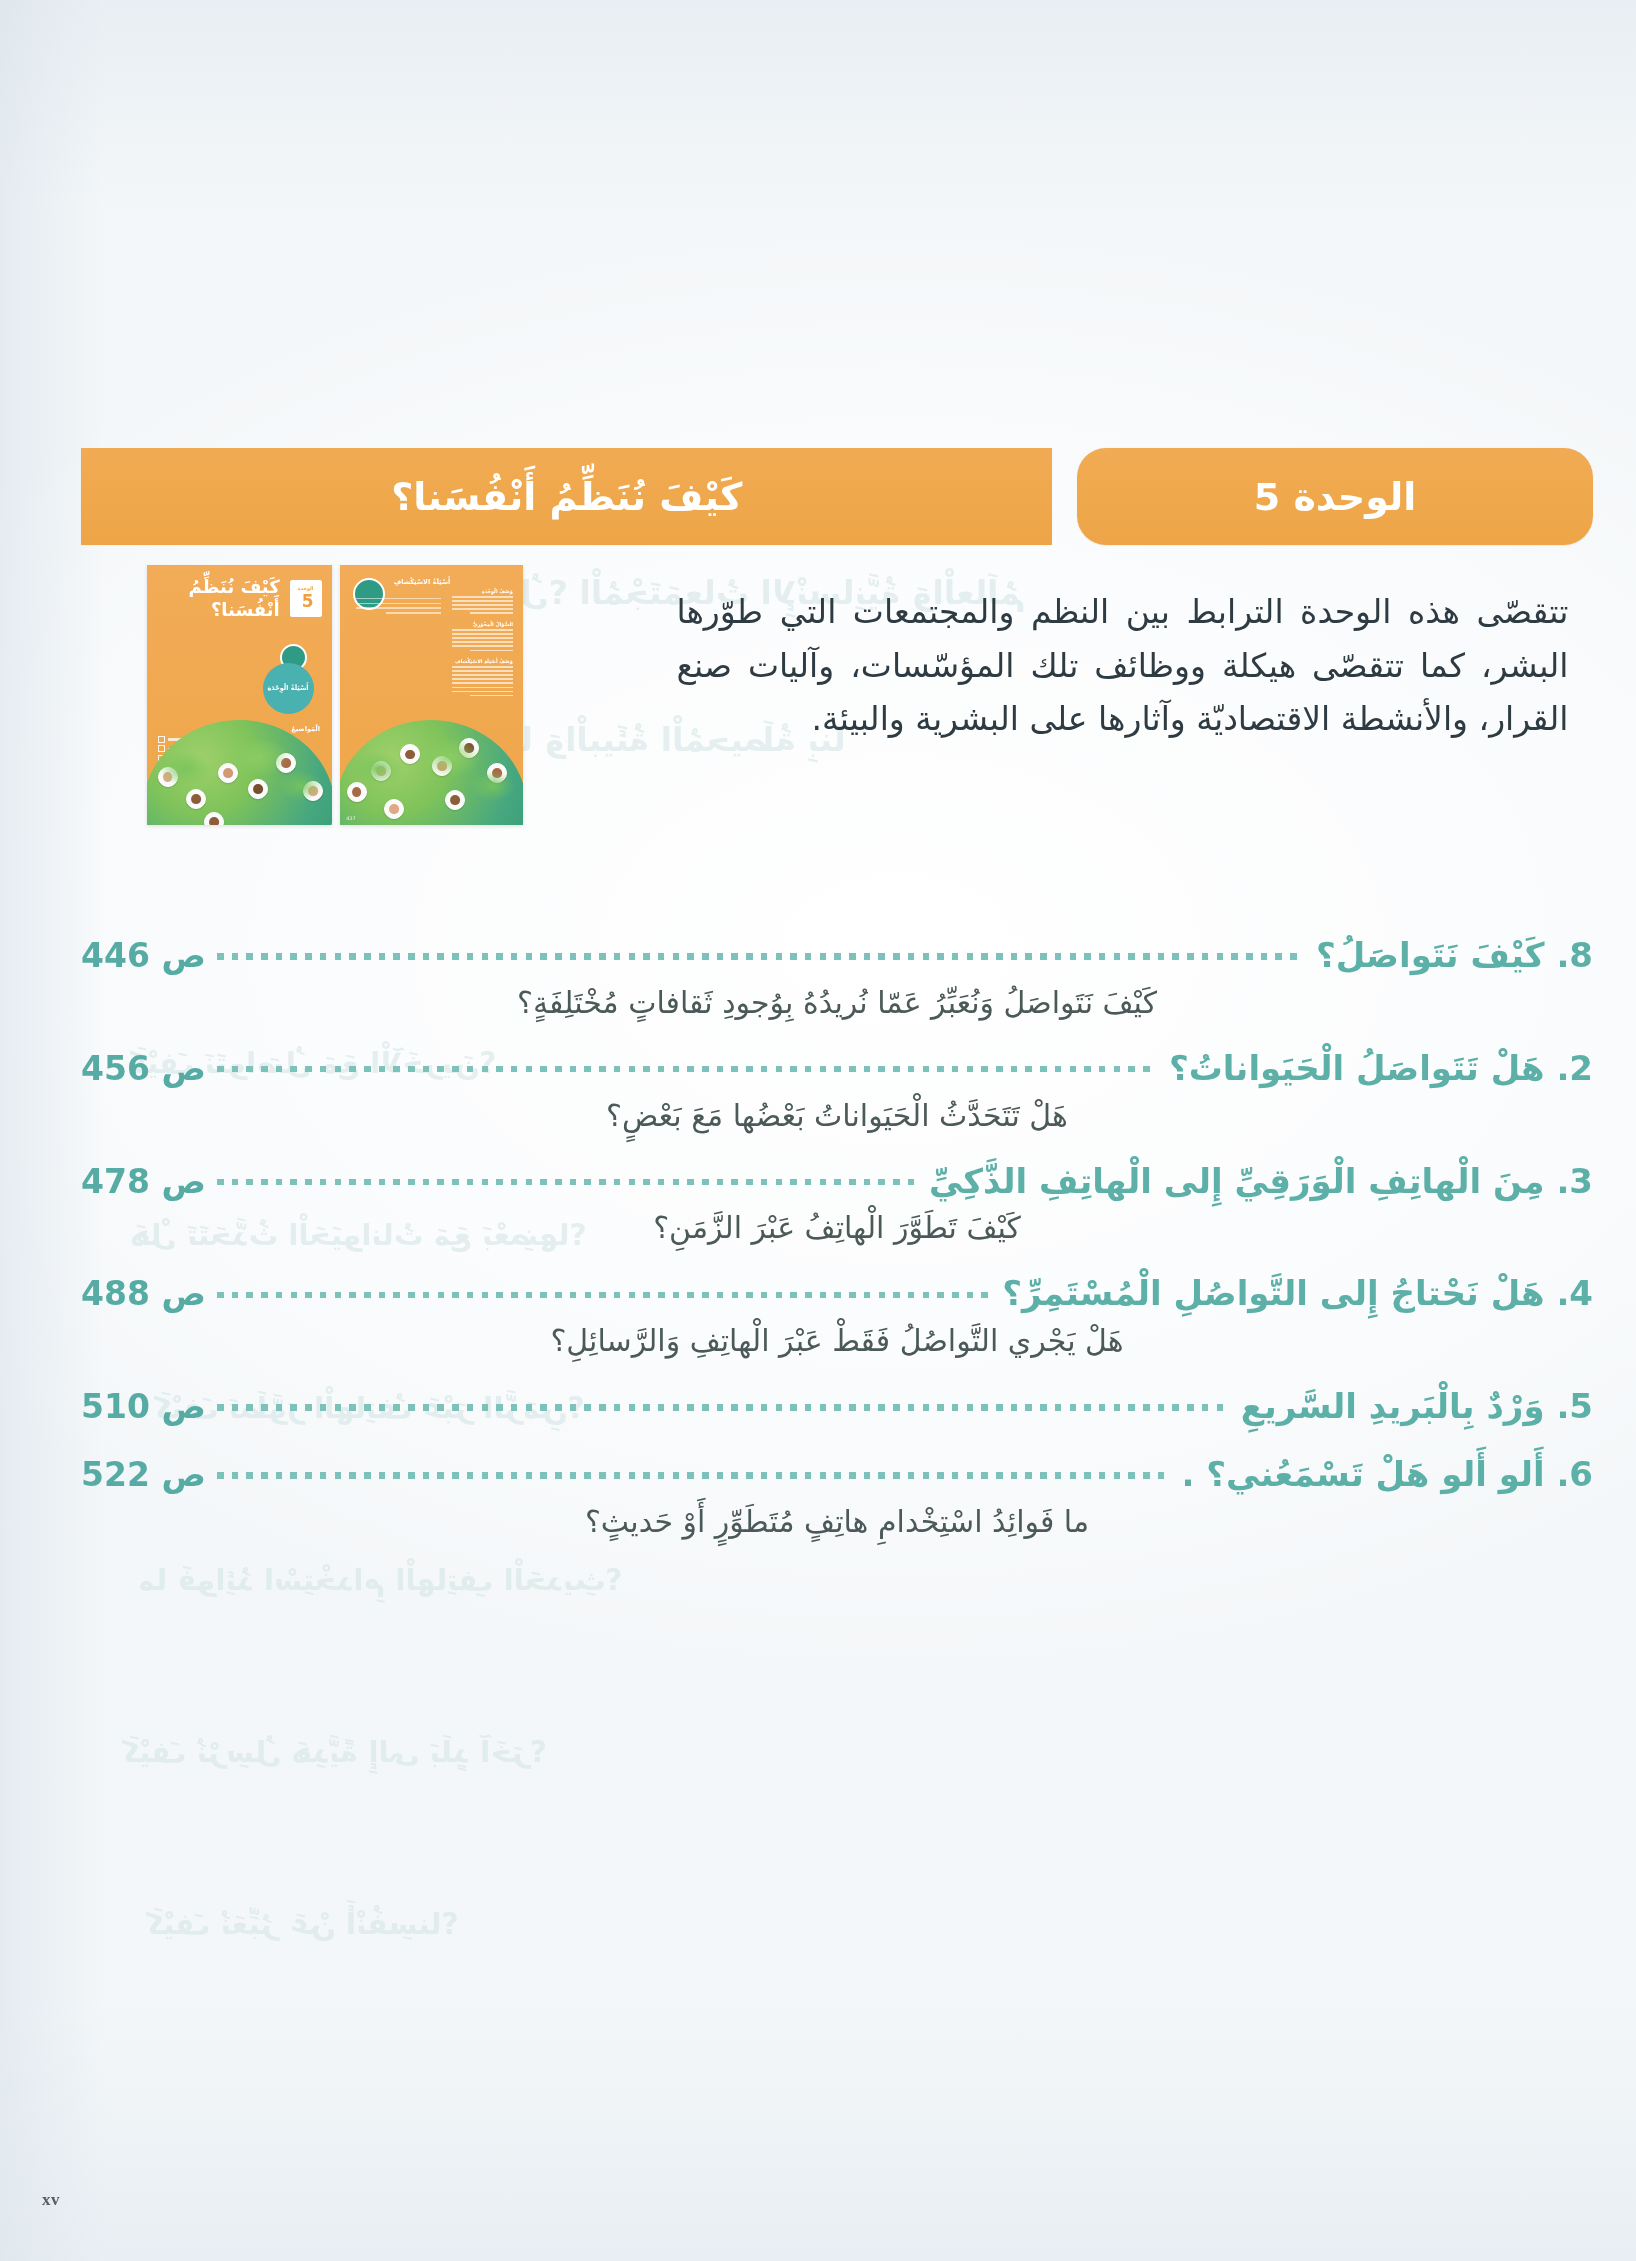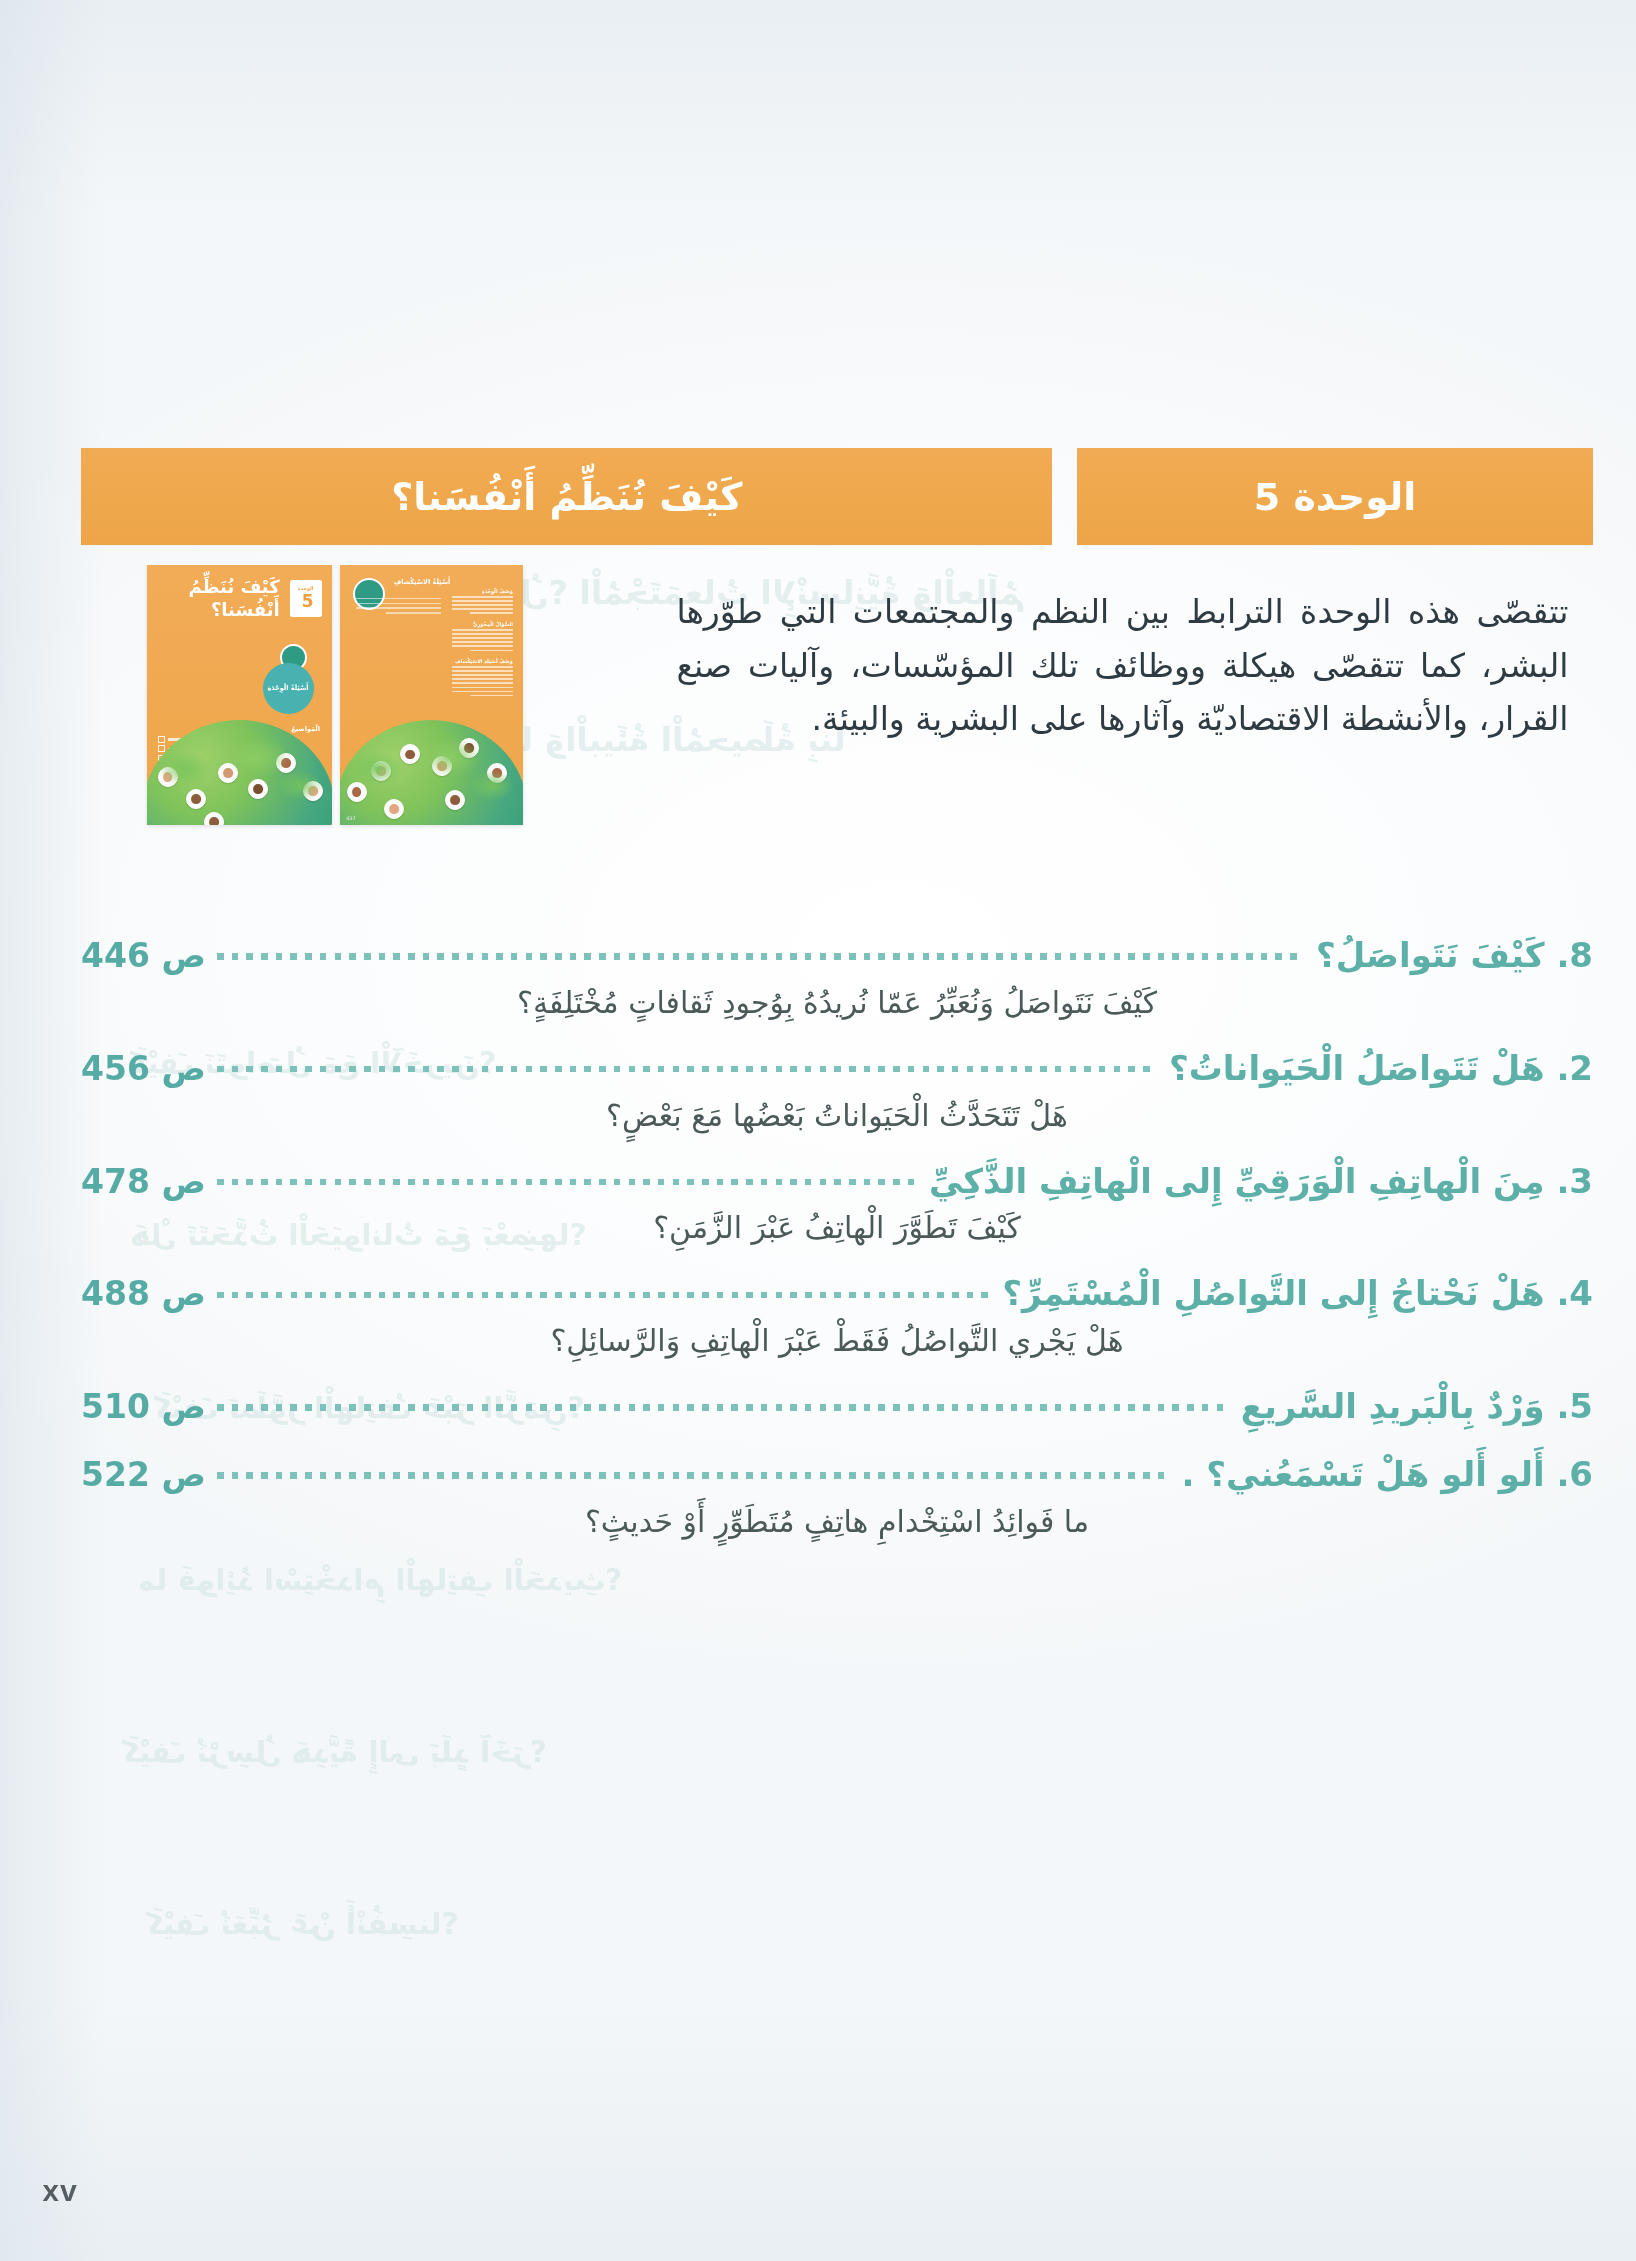--- a/index.html
+++ b/index.html
@@ -77,20 +77,21 @@
   }
   .banner {
     background: linear-gradient(180deg, #f1ab54 0%, #efa84c 48%, #eda548 100%);
     display: flex;
     align-items: center;
     justify-content: center;
     box-shadow: 0 0.8px 1.6px rgba(0,0,0,0.06);
   }
   .banner-unit {
     width: 516px;
+    border-radius: 29px;
   }
   .banner-title {
     flex: 1 1 auto;
   }
   .banner-unit-text {
     color: #ffffff;
     font-size: 38px;
     font-weight: 700;
     letter-spacing: 0.4px;
   }
@@ -413,24 +414,24 @@
     padding-left: 147px;
     padding-right: 147px;
   }
 
   
   .folio {
     position: absolute;
     left: 43px;
     bottom: 51px;
     color: #555f63;
-    font-size: 29px;
+    font-size: 17px;
     font-weight: 700;
     letter-spacing: 0.4px;
-    font-family: Liberation Mono, monospace;
+    font-family: Liberation Serif, serif;
     direction: ltr;
     z-index: 4;
   }
 </style>
 </head>
 <body>
 
 <div class="page">
 
   <div class="paper-shade-top"></div>

